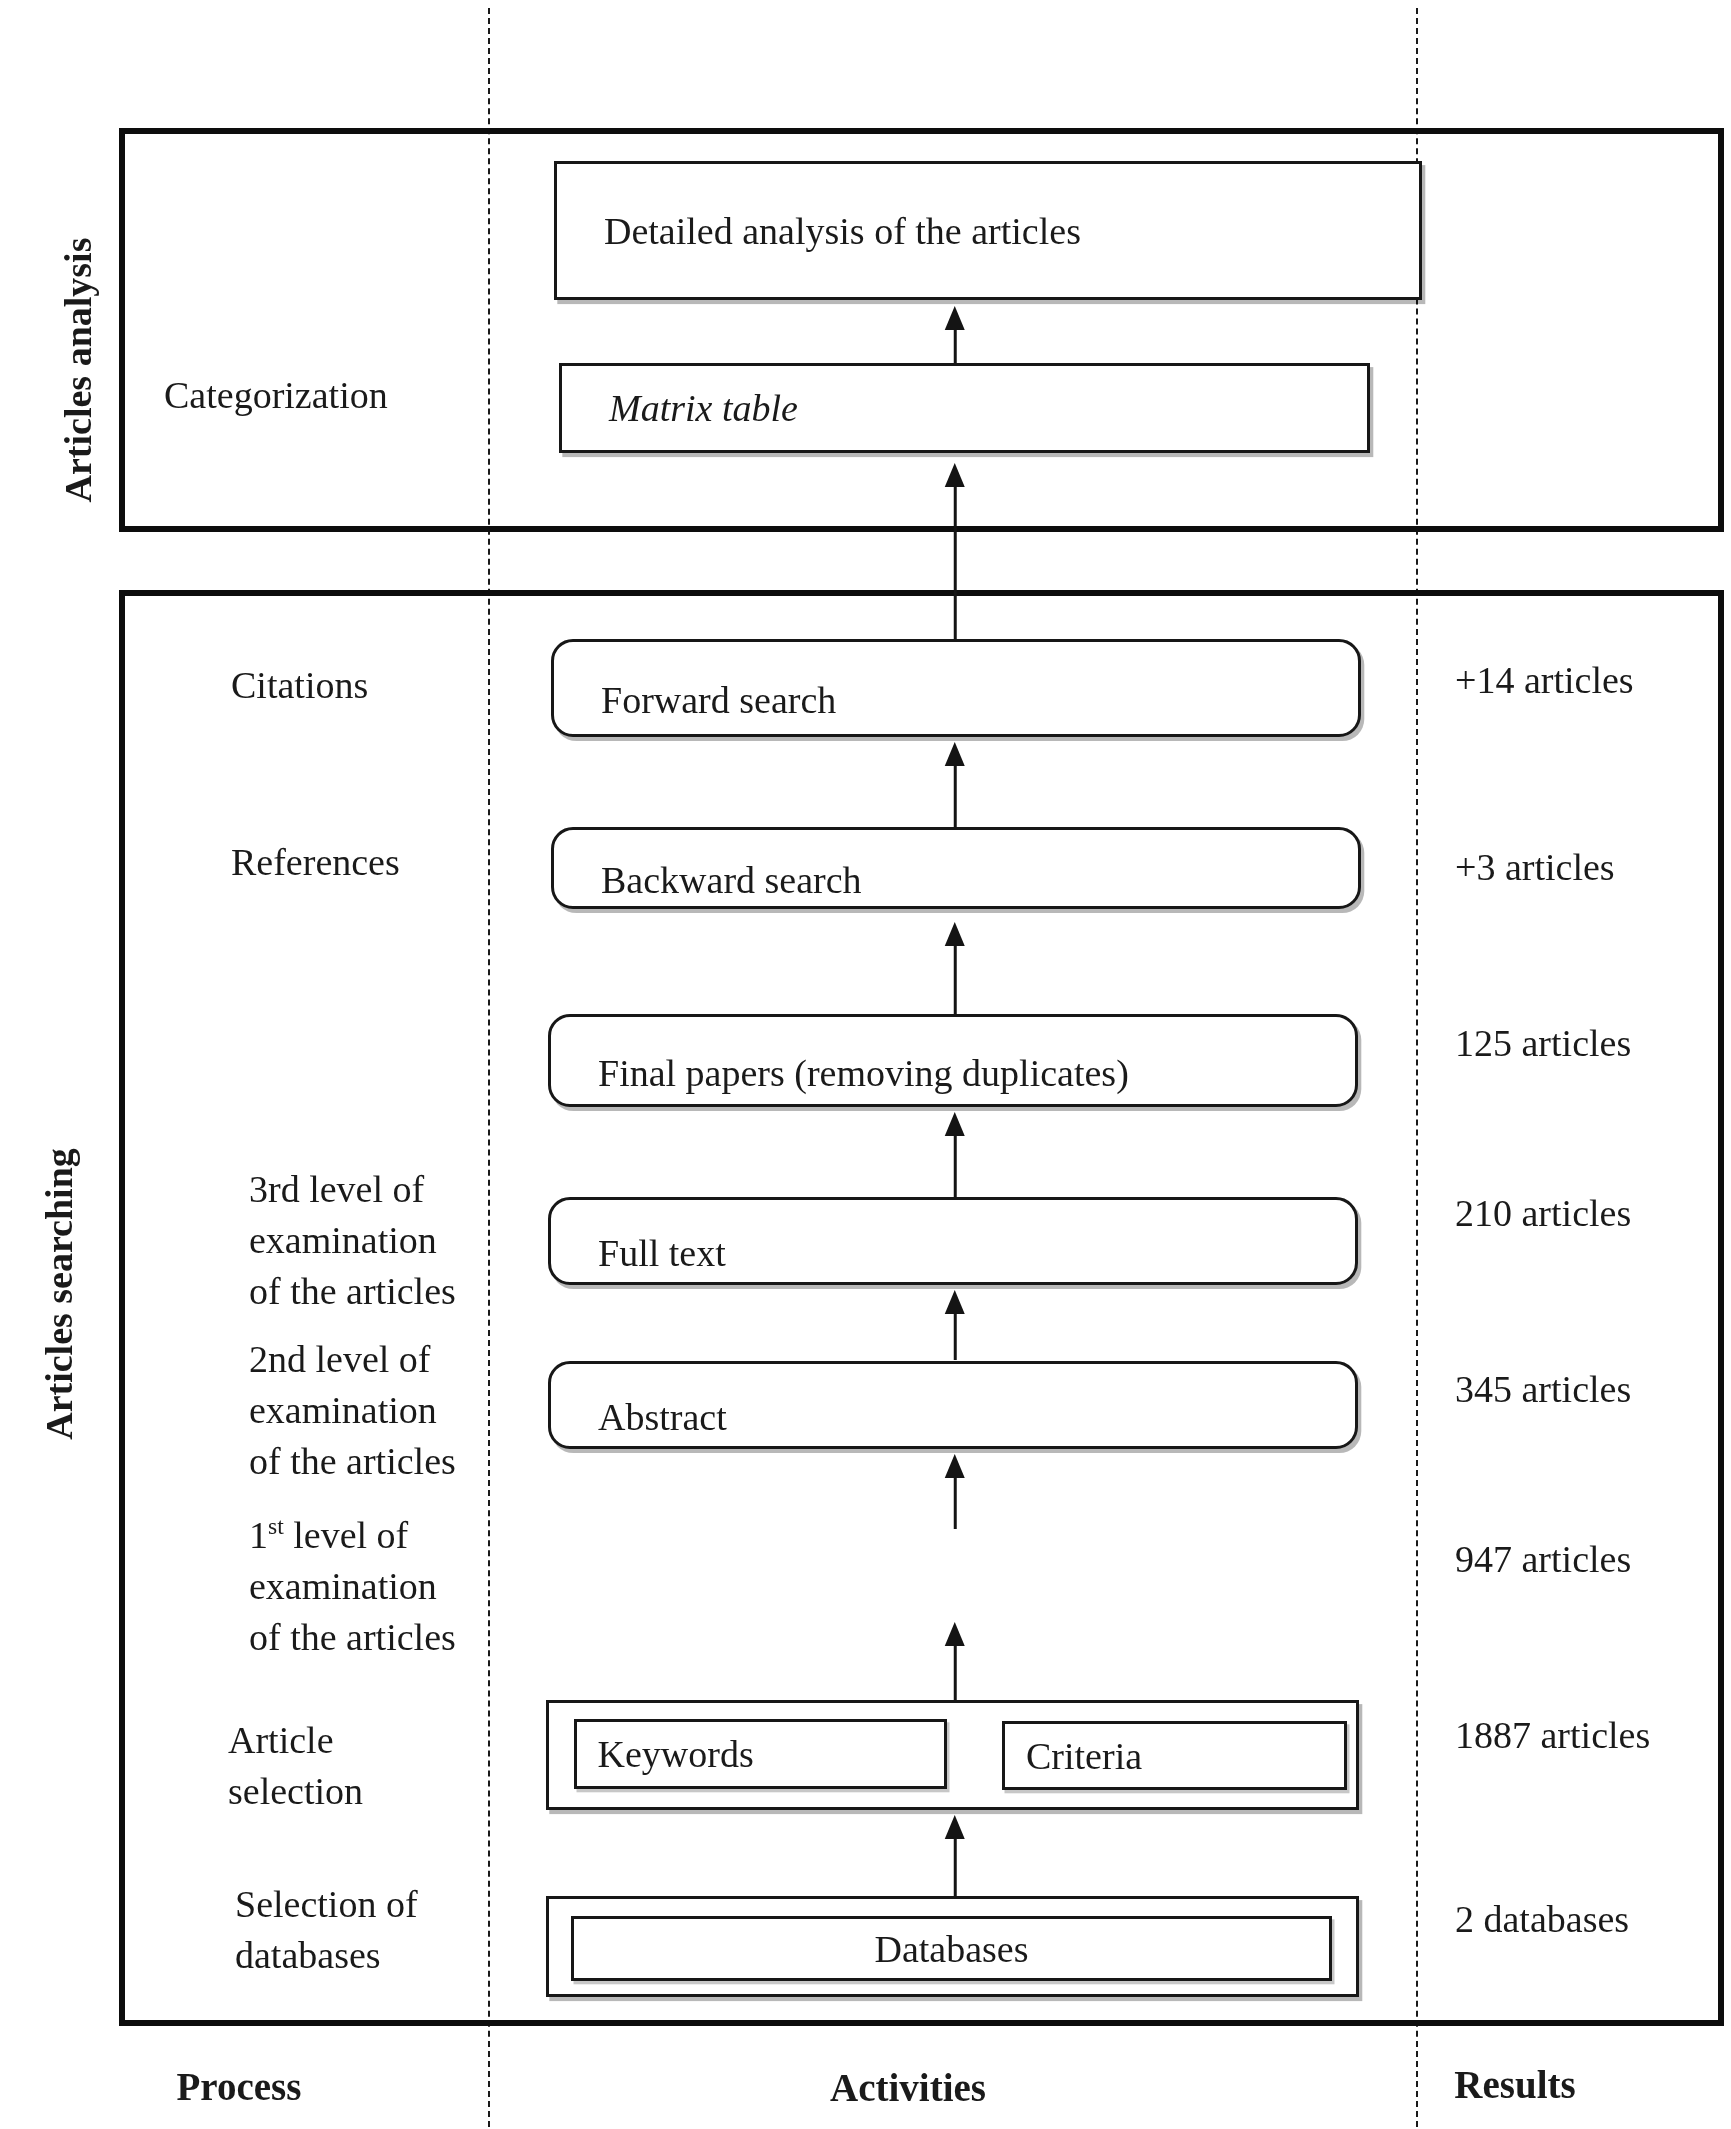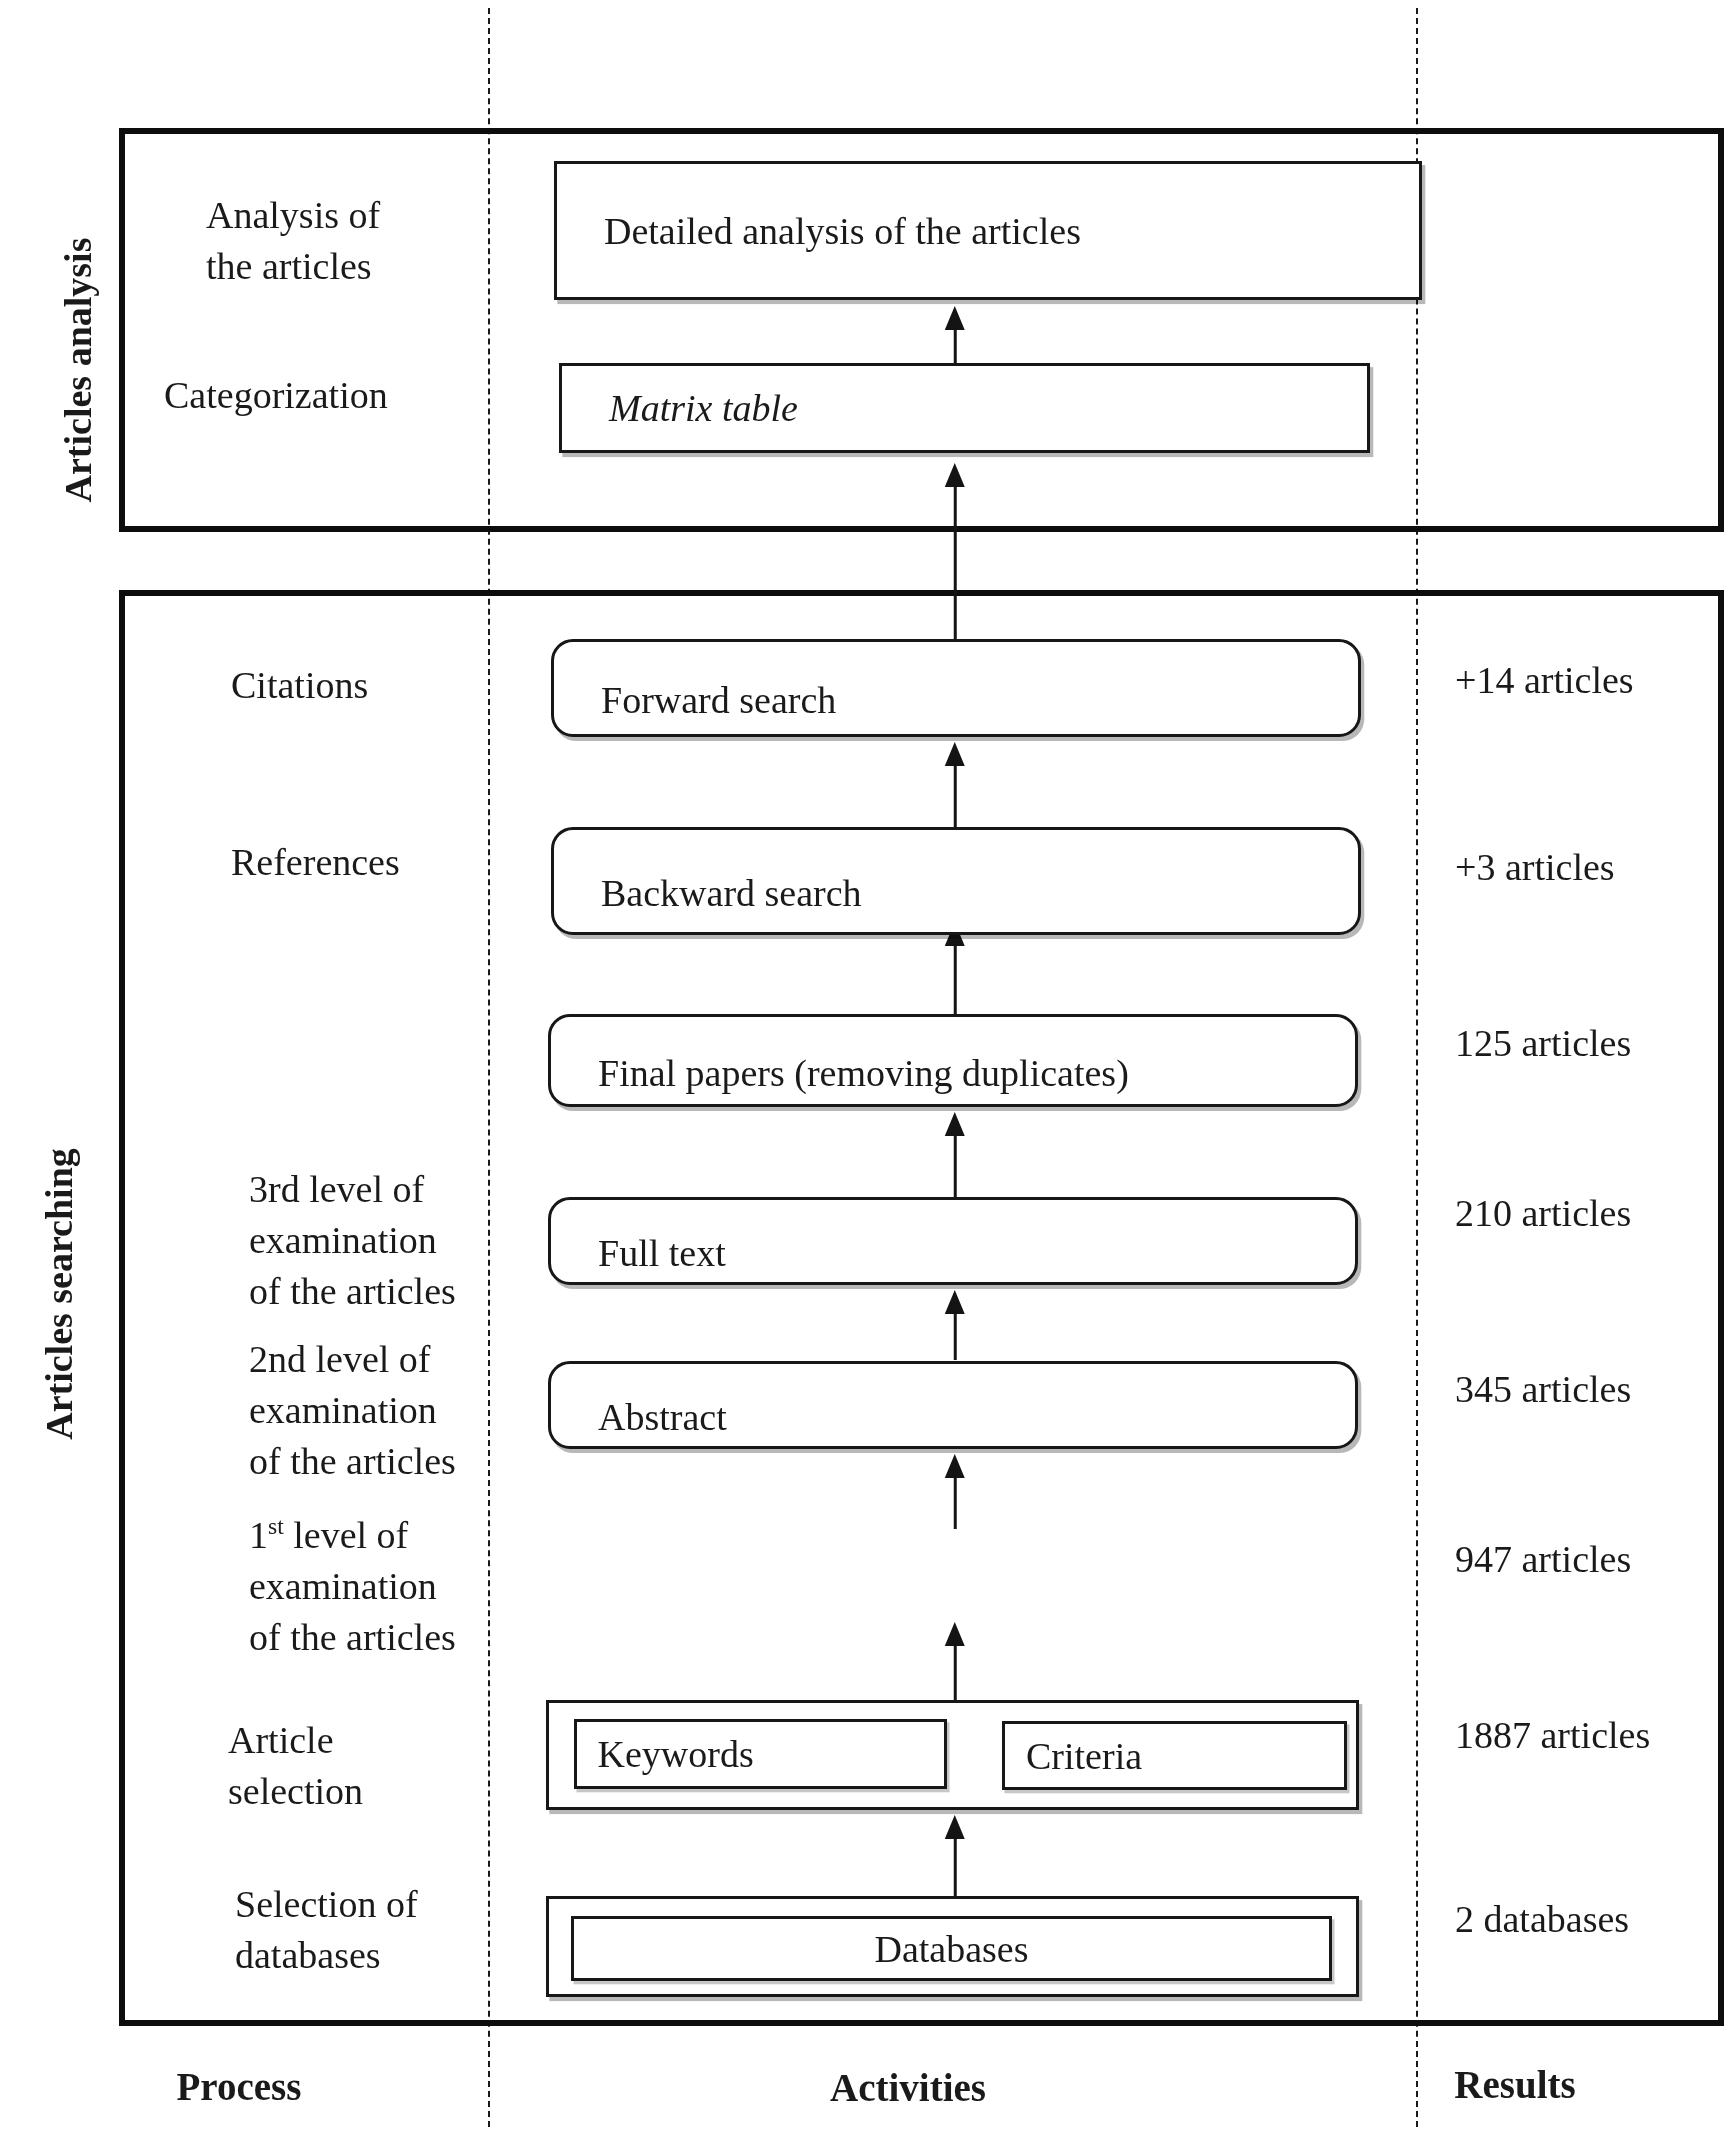--- a/index.html
+++ b/index.html
@@ -34,24 +34,20 @@
 
   <div class="vline" style="left:488px;"></div>
   <div class="vline" style="left:1416px;"></div>
 
   <div class="side" style="left:78px;top:370px;">Articles analysis</div>
   <div class="side" style="left:59px;top:1294px;">Articles searching</div>
 
   <div class="section" style="left:119px;top:128px;width:1593px;height:392px;"></div>
   <div class="section" style="left:119px;top:590px;width:1593px;height:1424px;"></div>
 
-  <div class="proc" style="left:206px;top:190px;">
-    <div>Analysis of</div>
-    <div>the articles</div>
-  </div>
   <div class="proc" style="left:164px;top:370px;text-align:center;">Categorization</div>
 
   <div class="box" style="left:554px;top:161px;width:868px;height:139px;padding-left:47px;">
     <span class="lbl">Detailed analysis of the articles</span>
   </div>
   <div class="box" style="left:559px;top:363px;width:811px;height:90px;padding-left:47px;font-style:italic;">
     <span class="lbl">Matrix table</span>
   </div>
 
   <div class="arrow" style="left:955px;top:306px;height:57px;">
@@ -114,21 +110,21 @@
     <div>selection</div>
   </div>
   <div class="proc" style="left:235px;top:1879px;">
     <div>Selection of</div>
     <div>databases</div>
   </div>
 
   <div class="box lowtext" style="left:551px;top:639px;width:810px;height:98px;padding-left:47px;">
     <span class="lbl">Forward search</span>
   </div>
-  <div class="box lowtext" style="left:551px;top:827px;width:810px;height:108px;padding-left:47px;">
+  <div class="box lowtext" style="left:551px;top:827px;width:810px;height:82px;padding-left:47px;">
     <span class="lbl">Backward search</span>
   </div>
   <div class="box lowtext" style="left:548px;top:1014px;width:810px;height:93px;padding-left:47px;">
     <span class="lbl">Final papers (removing duplicates)</span>
   </div>
   <div class="box lowtext" style="left:548px;top:1197px;width:810px;height:88px;padding-left:47px;">
     <span class="lbl">Full text</span>
   </div>
   <div class="box lowtext" style="left:548px;top:1361px;width:810px;height:88px;padding-left:47px;">
     <span class="lbl">Abstract</span>

